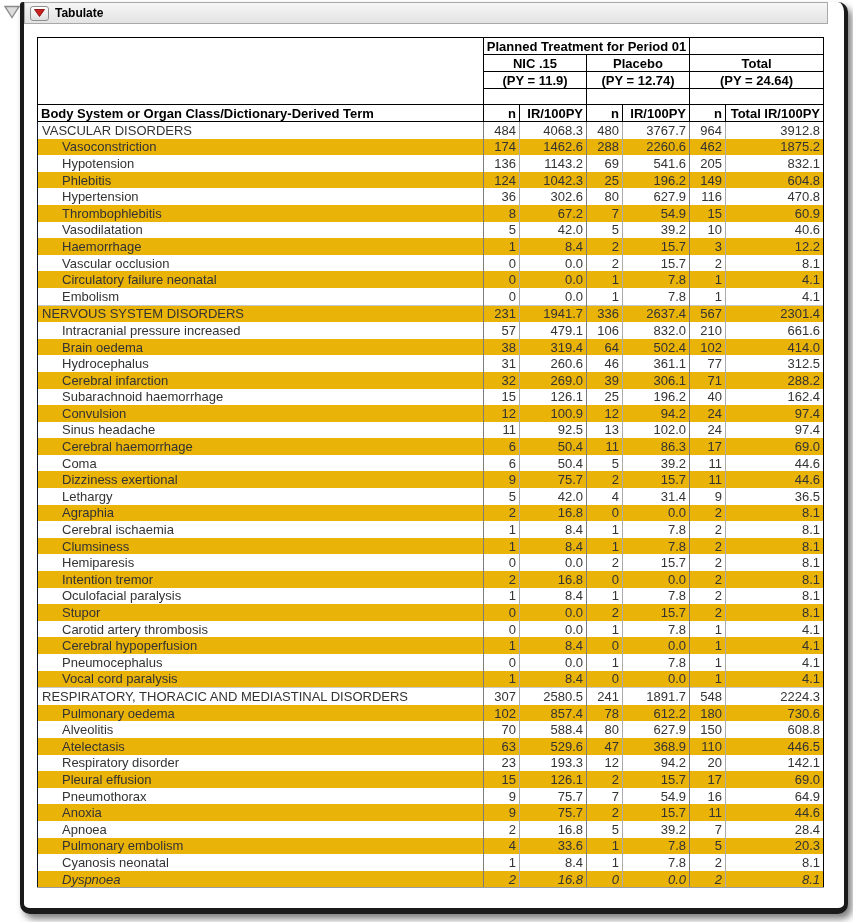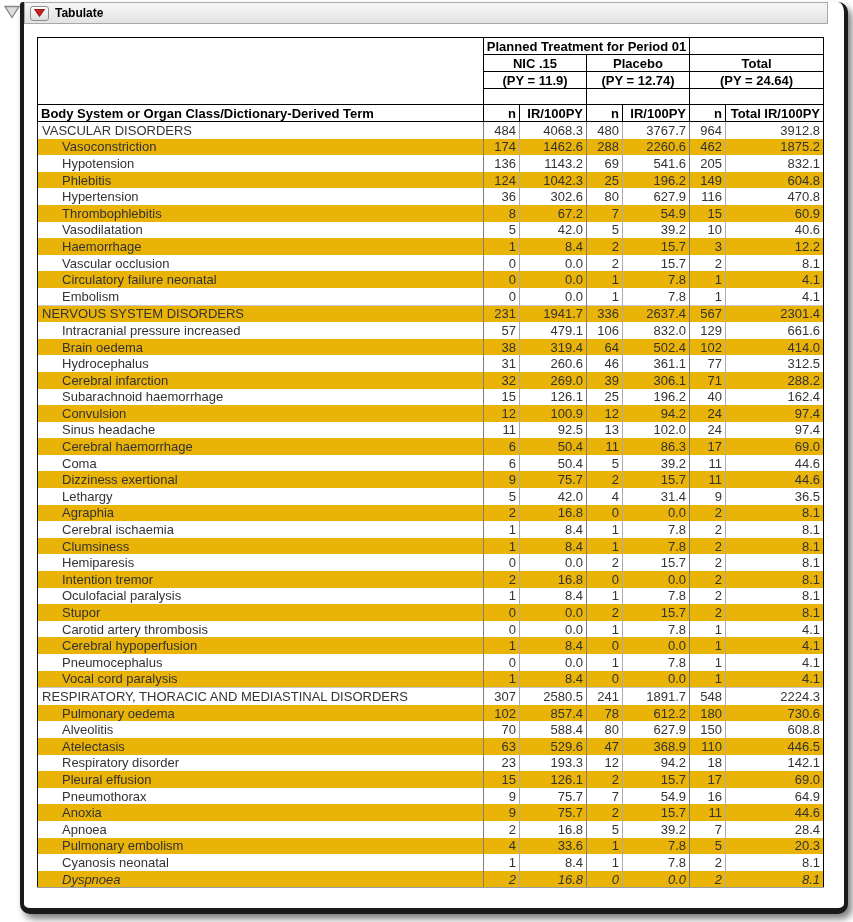--- a/index.html
+++ b/index.html
@@ -207,21 +207,21 @@
               <td class="v">2637.4</td>
               <td class="v gb">567</td>
               <td class="v">2301.4</td>
             </tr>
             <tr>
               <td class="term sub">Intracranial pressure increased</td>
               <td class="v gb">57</td>
               <td class="v">479.1</td>
               <td class="v gb">106</td>
               <td class="v">832.0</td>
-              <td class="v gb">129</td>
+              <td class="v gb">210</td>
               <td class="v">661.6</td>
             </tr>
             <tr class="alt">
               <td class="term sub">Brain oedema</td>
               <td class="v gb">38</td>
               <td class="v">319.4</td>
               <td class="v gb">64</td>
               <td class="v">502.4</td>
               <td class="v gb">102</td>
               <td class="v">414.0</td>
@@ -441,21 +441,21 @@
               <td class="v">368.9</td>
               <td class="v gb">110</td>
               <td class="v">446.5</td>
             </tr>
             <tr>
               <td class="term sub">Respiratory disorder</td>
               <td class="v gb">23</td>
               <td class="v">193.3</td>
               <td class="v gb">12</td>
               <td class="v">94.2</td>
-              <td class="v gb">18</td>
+              <td class="v gb">20</td>
               <td class="v">142.1</td>
             </tr>
             <tr class="alt">
               <td class="term sub">Pleural effusion</td>
               <td class="v gb">15</td>
               <td class="v">126.1</td>
               <td class="v gb">2</td>
               <td class="v">15.7</td>
               <td class="v gb">17</td>
               <td class="v">69.0</td>

